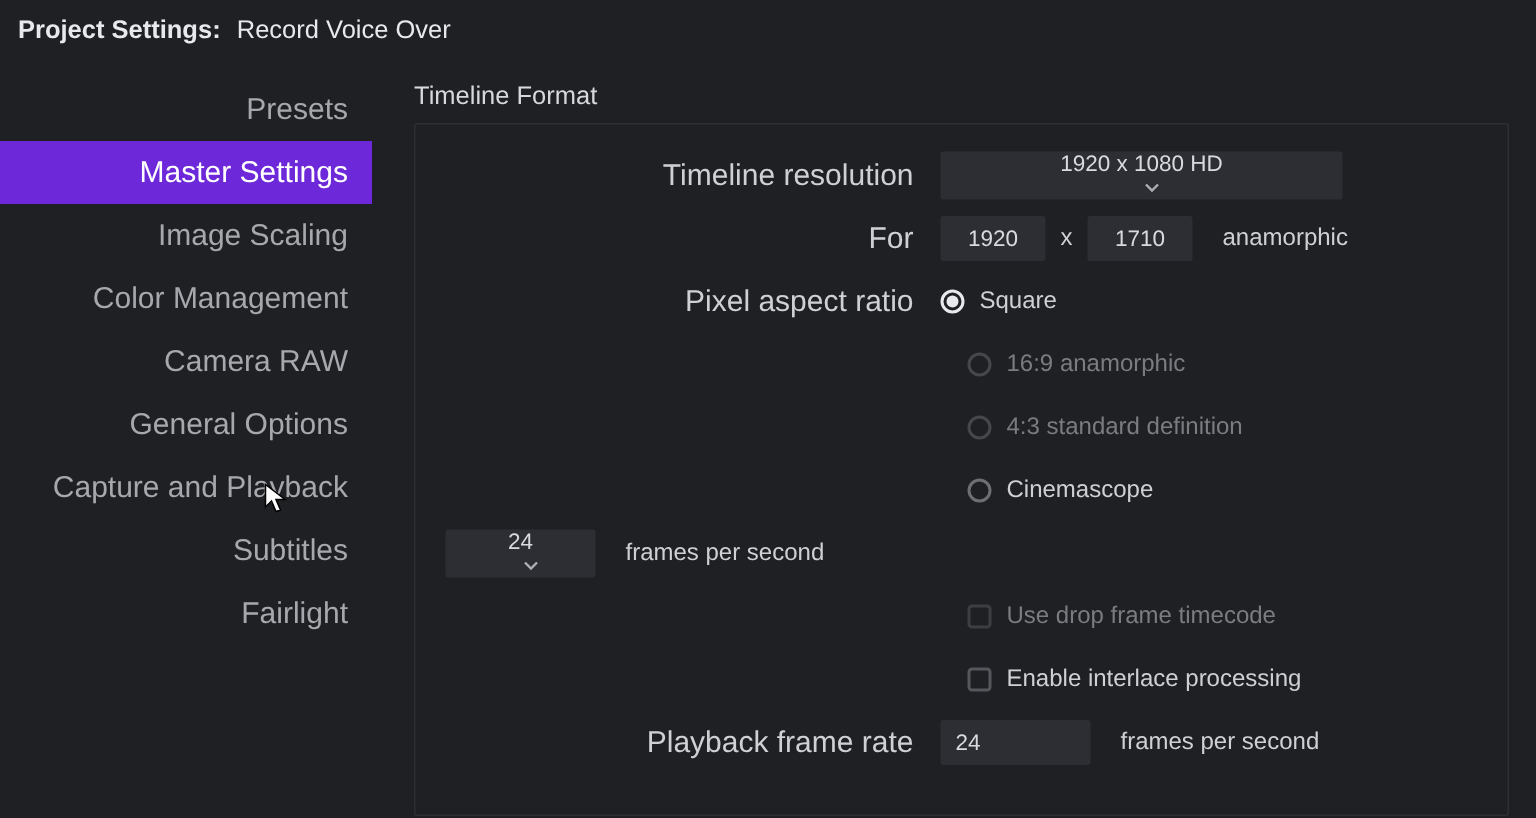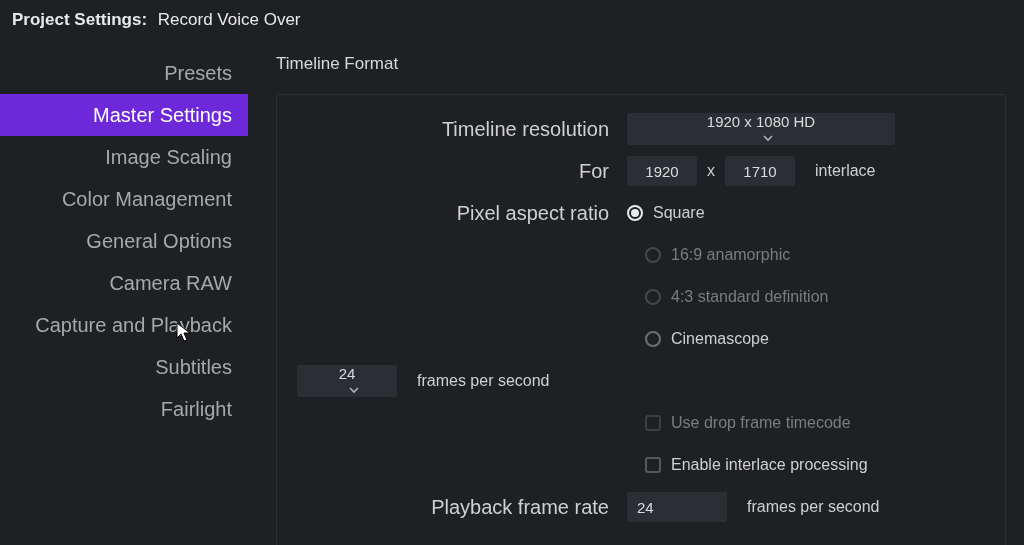--- a/index.html
+++ b/index.html
@@ -44,21 +44,21 @@
   }
 
   .content {
     flex: 1; padding: 14px 18px 0 28px; overflow: hidden;
     position: relative;
   }
   .section-title {
     color: #d6d8dc;
     font-size: 17px;
     font-weight: 500;
-    margin-bottom: 20px;
+    margin-bottom: 8px;
   }
   .panel {
     border: 1px solid #2d2f33;
     border-radius: 2px;
     padding: 18px 20px 22px 20px;
     margin-bottom: 24px;
   }
 
   .row {
     display: flex; align-items: center;
@@ -149,24 +149,24 @@
       <div class="item selected">
         <span>Master Settings</span>
       </div>
       <div class="item">
         <span>Image Scaling</span>
       </div>
       <div class="item">
         <span>Color Management</span>
       </div>
       <div class="item">
+        <span>Camera RAW</span>
+      </div>
+      <div class="item">
         <span>General Options</span>
-      </div>
-      <div class="item">
-        <span>Camera RAW</span>
       </div>
       <div class="item">
         <span>Capture and Playback</span>
       </div>
       <div class="item">
         <span>Subtitles</span>
       </div>
       <div class="item">
         <span>Fairlight</span>
       </div>
@@ -195,21 +195,21 @@
         <div class="row">
           <div class="label">For</div>
           <div class="ctrl">
             <div class="numbox">
               <span>1920</span>
             </div>
             <span>x</span>
             <div class="numbox">
               <span>1710</span>
             </div>
-            <span class="suffix">interlace</span>
+            <span class="suffix">anamorphic</span>
           </div>
         </div>
 
         <div class="row">
           <div class="label">Pixel aspect ratio</div>
           <div class="ctrl">
             <span class="radio on"></span>
             <span class="opt-label">Square</span>
           </div>
         </div>

